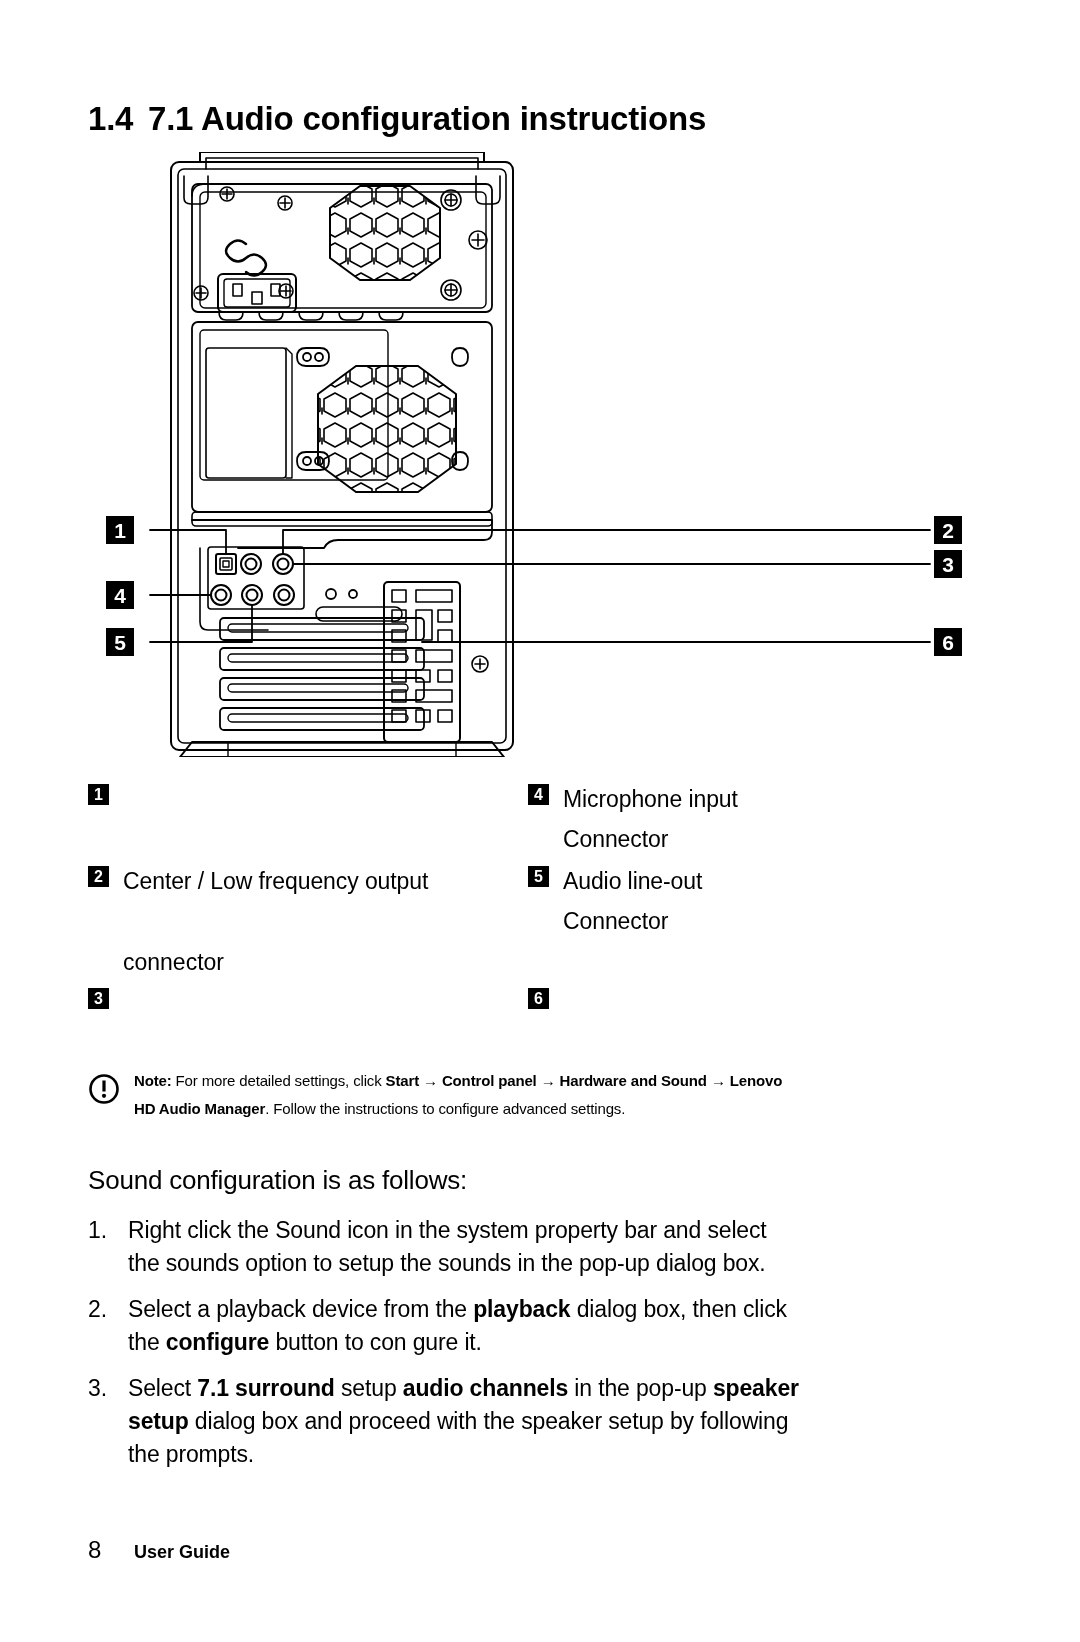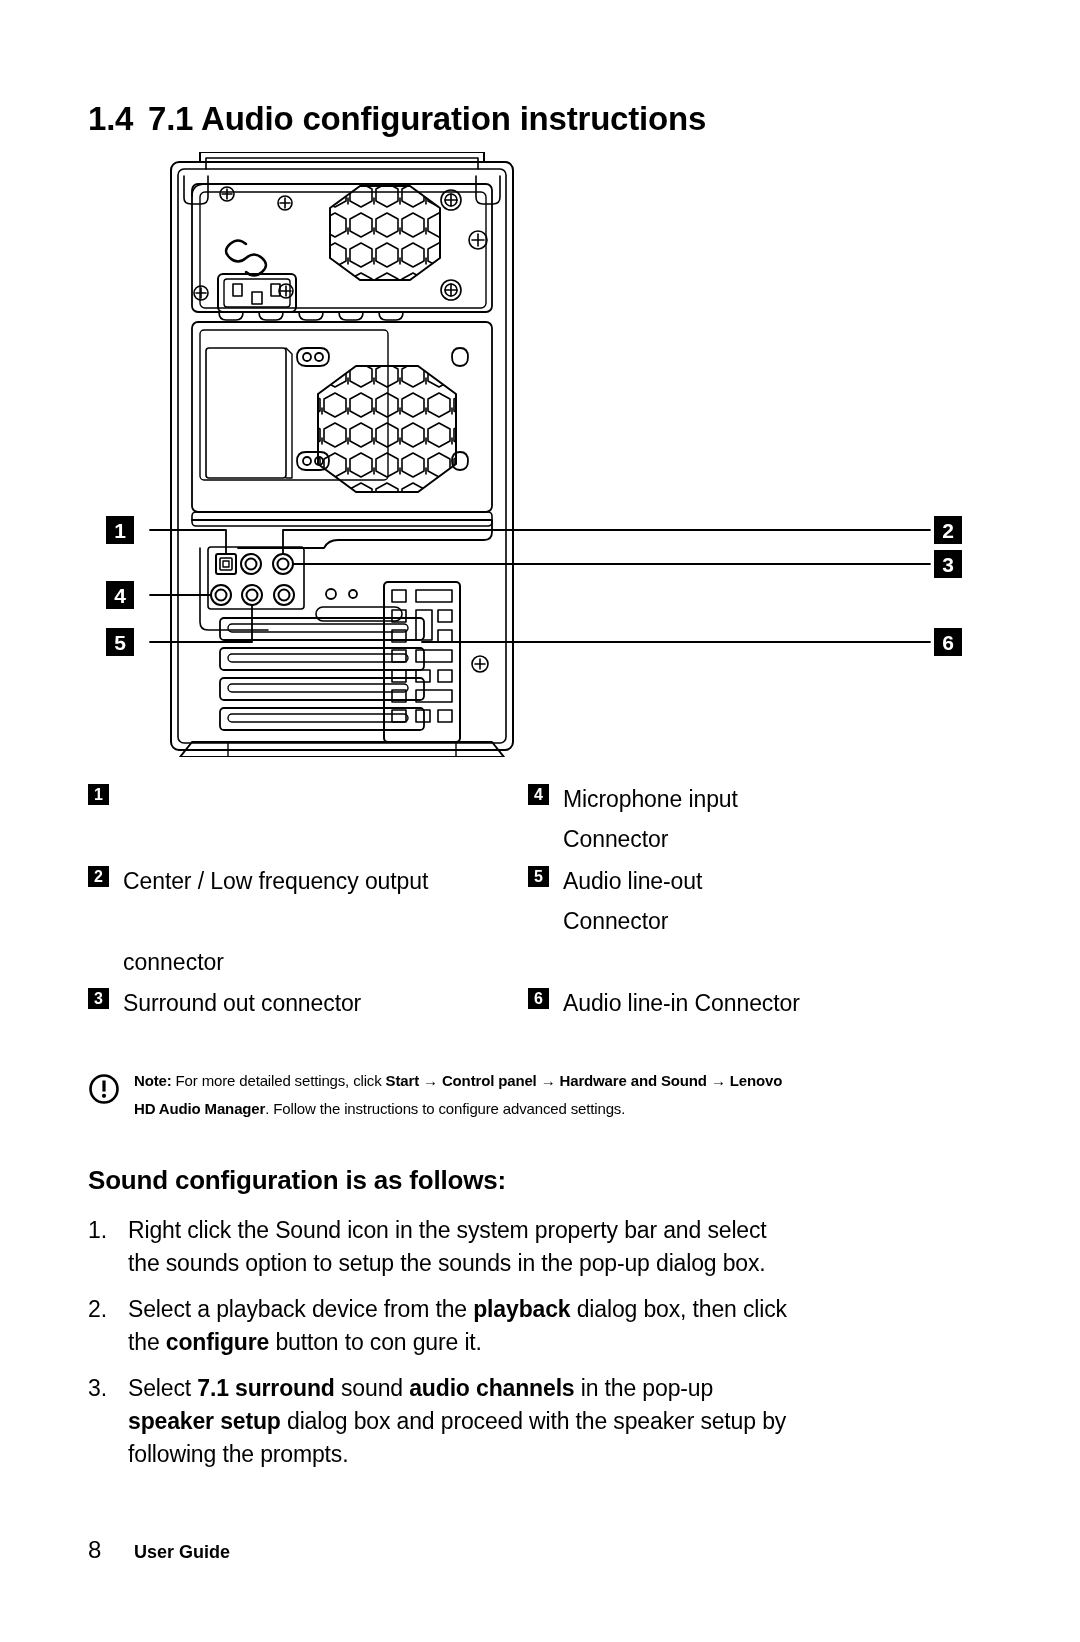--- a/index.html
+++ b/index.html
@@ -106,21 +106,21 @@
   .note-body {
     font-size: 15px;
     line-height: 28px;
     letter-spacing: -0.15px;
   }
   .note-body b { font-weight: bold; }
 
   
   .h2 {
     font-size: 26px;
-    font-weight: bold;
+    font-weight: normal;
     margin: 0;
     padding-top: 42px;
     letter-spacing: -0.2px;
   }
 
   
   .steps {
     margin: 0;
     padding-top: 18px;
   }
@@ -374,25 +374,23 @@
       <span class="legend-label">Audio line-out Connector</span>
     </div>
 
     <div class="legend-cell indent-cont">
       <span class="legend-cont">connector</span>
     </div>
     <div class="legend-cell indent-cont"></div>
 
     <div class="legend-cell">
       <span class="badge">3</span>
-      <span class="legend-label">Surround out connector</span>
     </div>
     <div class="legend-cell">
       <span class="badge">6</span>
-      <span class="legend-label">Audio line-in Connector</span>
     </div>
   </div>
 
   <div class="note">
     <div class="note-icon">
       <svg width="32" height="32" viewBox="0 0 32 32" xmlns="http://www.w3.org/2000/svg">
         <circle cx="16" cy="16" r="13.5" fill="none" stroke="#000" stroke-width="2.6"></circle>
         <rect x="14.4" y="7.5" width="3.2" height="11" fill="#000"></rect>
         <circle cx="16" cy="22.8" r="2.1" fill="#000"></circle>
       </svg>
@@ -413,21 +411,21 @@
       </span>
     </div>
 
     <div class="step">
       <span class="step-num">2.</span>
       <span class="step-text"><span>Select a playback device from the </span><b>playback</b><span> dialog box, then click the </span><b>configure</b><span> button to con gure it.</span></span>
     </div>
 
     <div class="step">
       <span class="step-num">3.</span>
-      <span class="step-text"><span>Select </span><b>7.1 surround</b><span> sound </span><b>audio channels</b><span> in the pop-up </span><b>speaker setup</b><span> dialog box and proceed with the speaker setup by following the prompts.</span></span>
+      <span class="step-text"><span>Select </span><b>7.1 surround</b><span> setup </span><b>audio channels</b><span> in the pop-up </span><b>speaker setup</b><span> dialog box and proceed with the speaker setup by following the prompts.</span></span>
     </div>
 
   </div>
 
   <div class="footer">
     <span class="footer-page">8</span>
     <span class="footer-label">User Guide</span>
   </div>
 
 </div>

